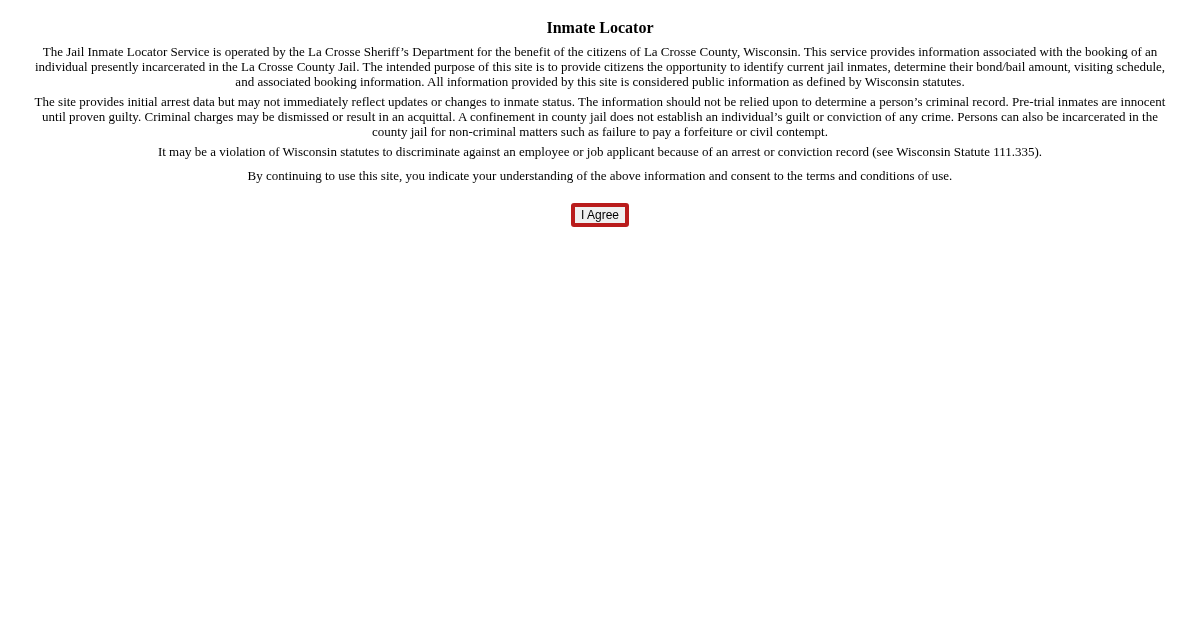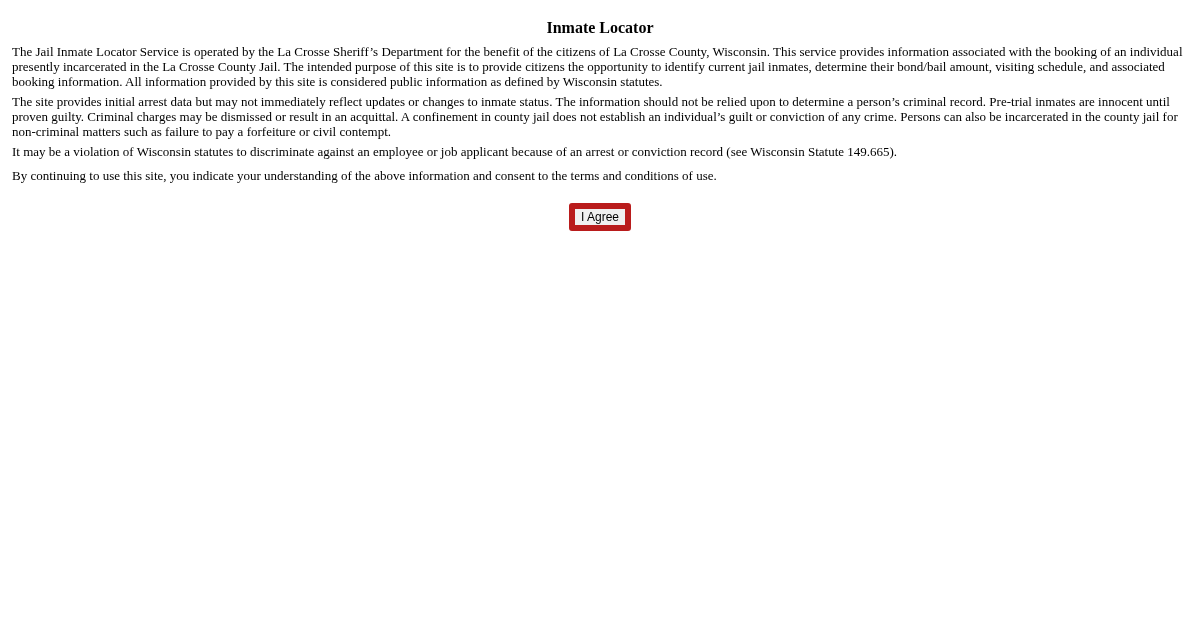--- a/index.html
+++ b/index.html
@@ -10,69 +10,69 @@
   }
   body {
     width: 1200px;
     height: 620px;
     overflow: hidden;
     font-family: "Liberation Serif", "DejaVu Serif", serif;
     font-size: 13px;
     line-height: 15px;
   }
   .page {
-    padding: 0 12px;
+    padding: 0 24px;
   }
   .title {
     font-size: 16px;
     line-height: 19px;
     font-weight: bold;
     text-align: center;
     margin: 18px 0 7px 0;
   }
   p {
     margin: 5px 0;
-    text-align: left;
+    text-align: center;
   }
   p.consent {
     margin-top: 9px;
   }
   a.link {
     color: #0000EE;
     text-decoration: underline;
     cursor: pointer;
   }
   .button-row {
     text-align: center;
     margin-top: 20px;
   }
   .agree-btn {
     font-family: "Liberation Sans", "DejaVu Sans", sans-serif;
     font-size: 12px;
     line-height: 14px;
     color: #000000;
     background: #f0f0f0;
-    border: 6px solid #b91c1c;
+    border: 4px solid #b91c1c;
     border-radius: 3px;
     padding: 1px 6px;
     cursor: pointer;
   }
 </style>
 </head>
 <body>
 
 <div class="page">
 
   <h1 class="title">Inmate Locator</h1>
 
   <p>The Jail Inmate Locator Service is operated by the La Crosse Sheriff’s Department for the benefit of the citizens of La Crosse County, Wisconsin. This service provides information associated with the booking of an individual presently incarcerated in the La Crosse County Jail. The intended purpose of this site is to provide citizens the opportunity to identify current jail inmates, determine their bond/bail amount, visiting schedule, and associated booking information. All information provided by this site is considered public information as defined by Wisconsin statutes.</p>
 
   <p>The site provides initial arrest data but may not immediately reflect updates or changes to inmate status. The information should not be relied upon to determine a person’s criminal record. Pre-trial inmates are innocent until proven guilty. Criminal charges may be dismissed or result in an acquittal. A confinement in county jail does not establish an individual’s guilt or conviction of any crime. Persons can also be incarcerated in the county jail for non-criminal matters such as failure to pay a forfeiture or civil contempt.</p>
 
-  <p>It may be a violation of Wisconsin statutes to discriminate against an employee or job applicant because of an arrest or conviction record (see Wisconsin Statute 149.665).</p>
+  <p>It may be a violation of Wisconsin statutes to discriminate against an employee or job applicant because of an arrest or conviction record (see Wisconsin Statute 111.335).</p>
 
 
   <p class="consent">By continuing to use this site, you indicate your understanding of the above information and consent to the terms and conditions of use.</p>
 
   <div class="button-row">
     <button type="button" class="agree-btn">I Agree</button>
   </div>
 
 </div>
 

